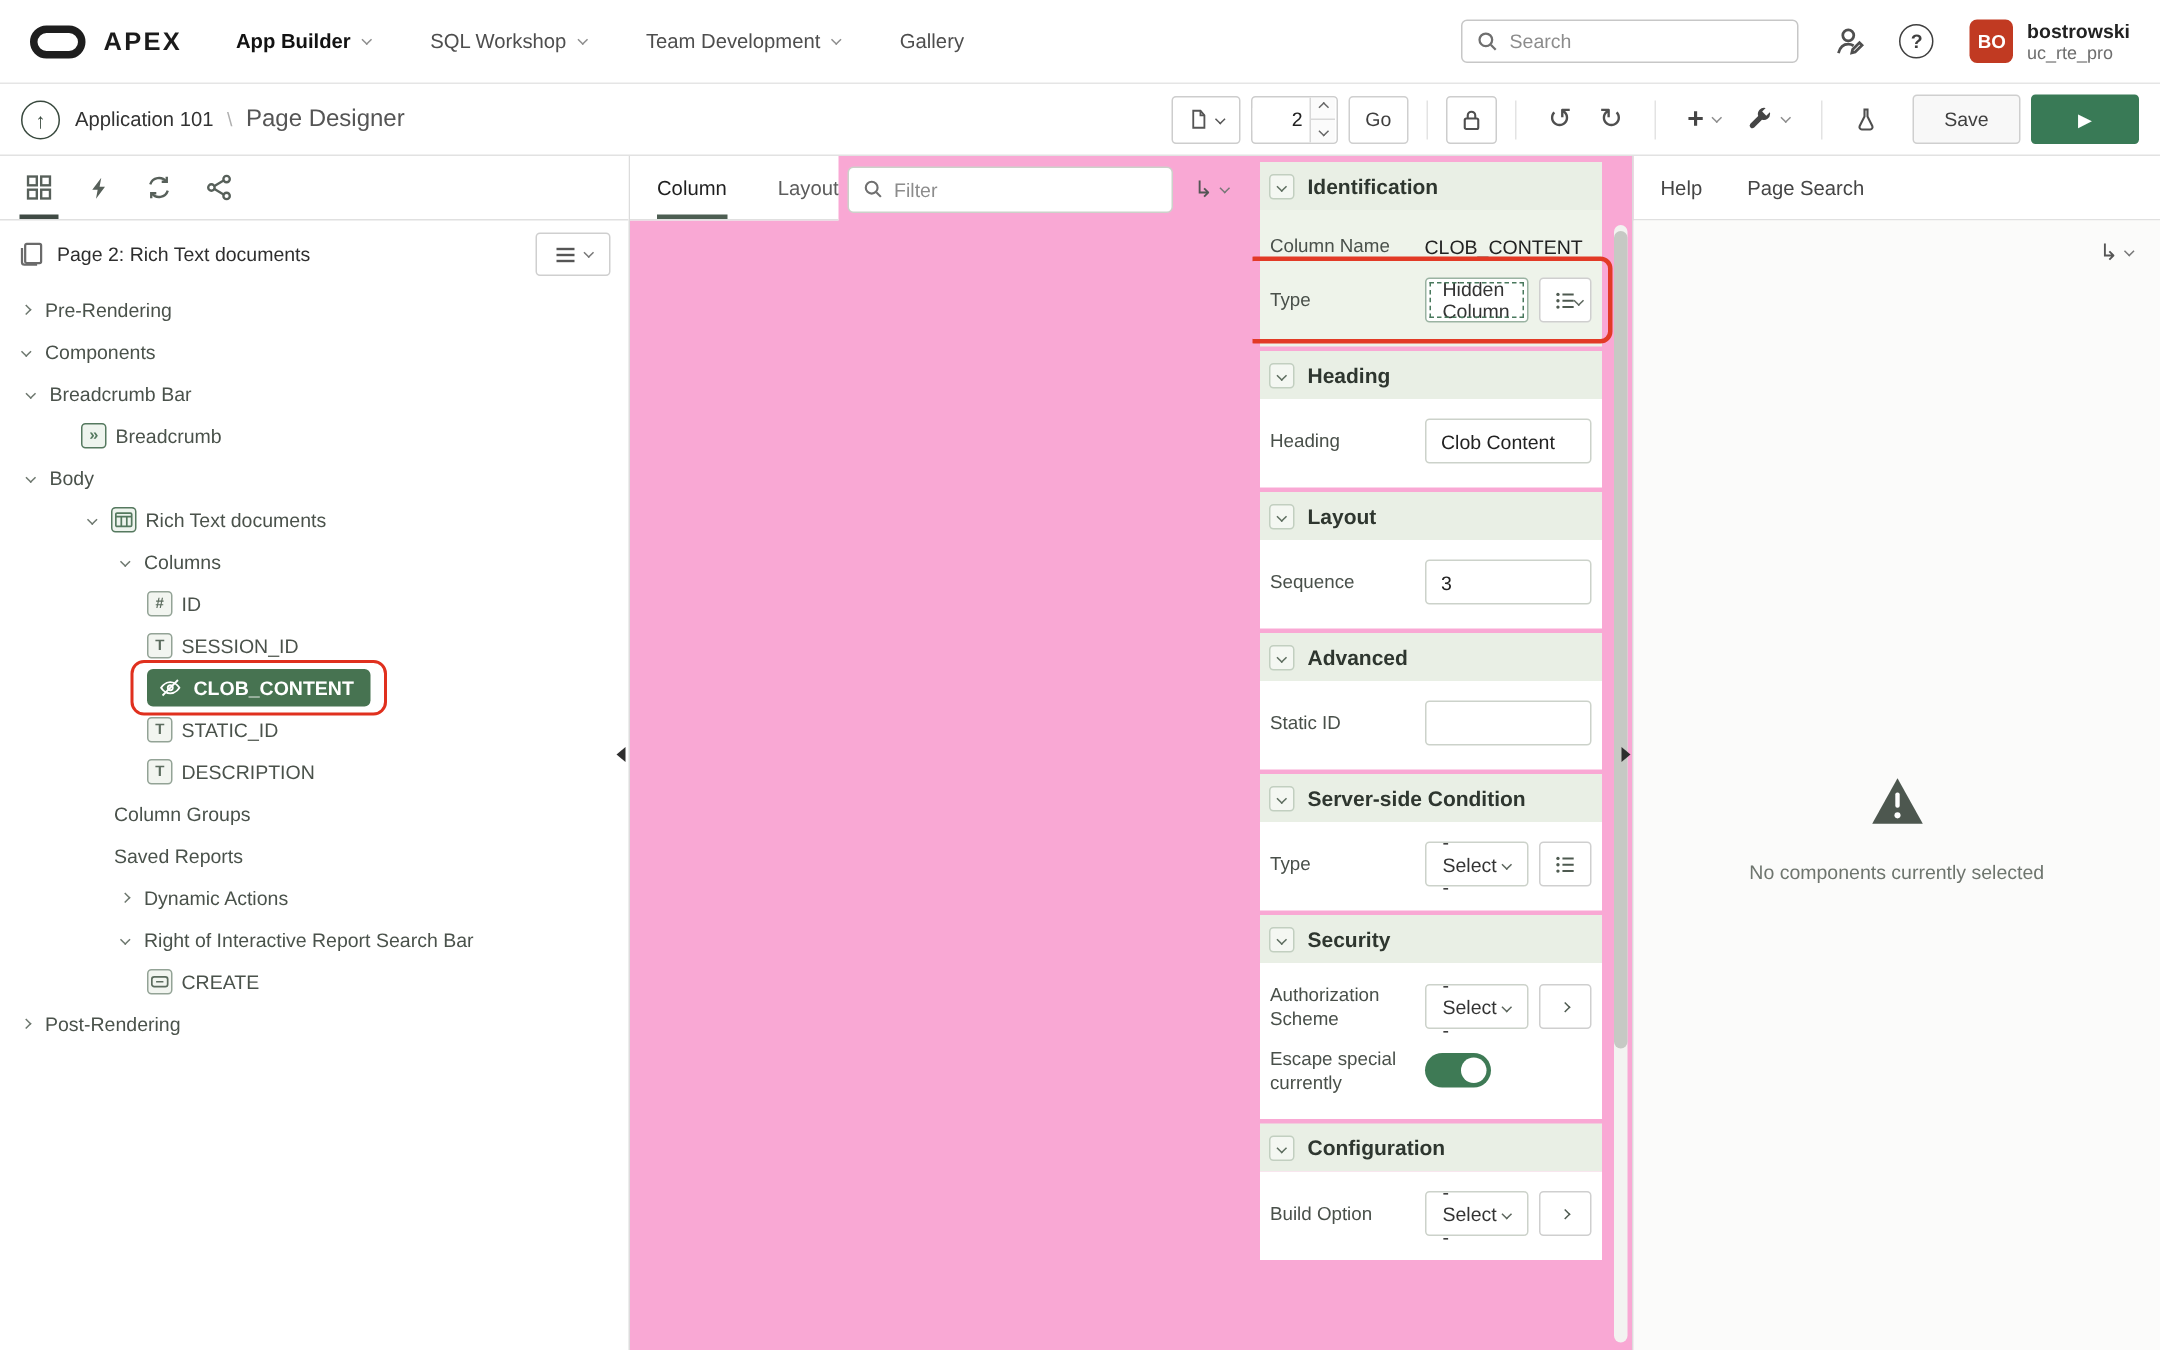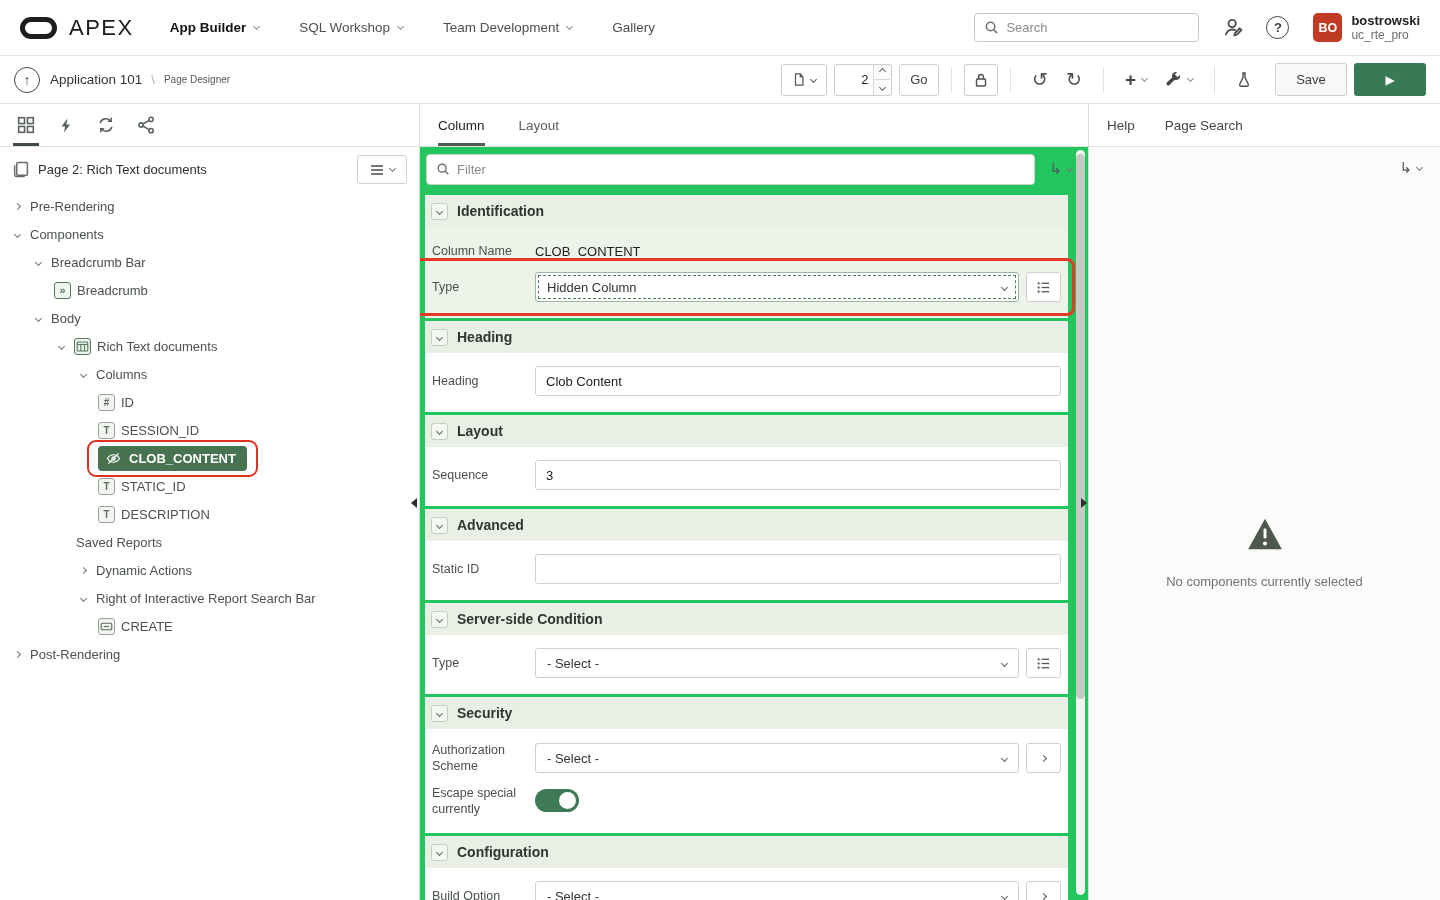--- a/index.html
+++ b/index.html
@@ -14,42 +14,42 @@
 
   
   .cv { display:inline-block; width:7px; height:7px; border-right:1.6px solid currentColor; border-bottom:1.6px solid currentColor; transform:rotate(45deg); flex-shrink:0; }
   .cv.r { transform:rotate(-45deg); }
   .cv.u { transform:rotate(225deg); }
   .cv.sm { width:5px; height:5px; border-width:1.3px; }
 
   
   .hdr { height:56px; display:flex; align-items:center; padding:0 20px; border-bottom:1px solid #e5e5e5; }
   .logo { width:37px; height:22px; border:5px solid #1e1e1e; border-radius:999px; margin-right:12px; }
-  .brand { font-size:22px; font-weight:normal; letter-spacing:1.5px; color:#1b1b1b; margin-right:36px; }
+  .brand { font-size:17px; font-weight:bold; letter-spacing:1.5px; color:#1b1b1b; margin-right:36px; }
   .nav { display:flex; align-items:flex-start; gap:40px; }
   .nav-item { display:flex; align-items:center; gap:8px; color:#4e4e4e; font-size:13.5px; cursor:pointer; }
   .nav-item.active { color:#121212; font-weight:bold; }
   .nav-item .cv { color:#8d8d8d; margin-top:-3px; }
   .hdr-spacer { flex:1; }
   .search { width:225px; height:29px; border:1px solid #c7c7c7; border-radius:4px; display:flex; align-items:center; padding:0 9px; gap:7px; margin-right:24px; background:#fff; }
   .search input { border:none; outline:none; flex:1; font-size:13px; color:#333; min-width:0; }
   .search input::placeholder { color:#8c8c8c; }
   .hdr-ic { color:#4f4f4f; margin-right:22px; cursor:pointer; }
   .help { width:23px; height:23px; border-radius:50%; border:1.7px solid #3f3f3f; display:flex; align-items:center; justify-content:center; font-size:13px; font-weight:bold; color:#3f3f3f; margin-right:24px; cursor:pointer; }
   .avatar { width:29px; height:29px; border-radius:5px; background:#c13a22; color:#fff; font-weight:bold; font-size:12.5px; display:flex; align-items:center; justify-content:center; margin-right:9px; }
   .user-block { line-height:1.2; }
   .user-name { font-weight:bold; font-size:13px; color:#222; }
   .user-ws { font-size:12px; color:#6e6e6e; }
 
   
   .tb { height:48px; display:flex; align-items:center; border-bottom:1px solid #e2e2e2; padding:0 14px; }
   .app-circle { width:26px; height:26px; border:1.7px solid #39493e; border-radius:50%; display:flex; align-items:center; justify-content:center; color:#39493e; font-size:14px; margin-right:10px; cursor:pointer; }
   .bc-app { font-size:13.5px; color:#323232; cursor:pointer; }
   .bc-sep { margin:0 9px; color:#b0b0b0; }
-  .bc-page { font-size:10px; color:#555; }
+  .bc-page { font-size:16px; color:#555; }
   .tb-spacer { flex:1; }
   .ctl { height:32px; border:1px solid #cdcdcd; border-radius:3px; background:#fff; display:flex; align-items:center; justify-content:center; }
   .page-pick { width:46px; gap:5px; color:#555; cursor:pointer; }
   .spin { width:58px; margin-left:7px; overflow:hidden; }
   .spin input { width:38px; border:none; outline:none; text-align:right; padding-right:5px; color:#222; }
   .spin-btns { width:17px; height:100%; border-left:1px solid #d8d8d8; display:flex; flex-direction:column; }
   .spin-btn { flex:1; display:flex; align-items:center; justify-content:center; color:#666; cursor:pointer; background:#fbfbfb; border:none; border-radius:0; }
   .spin-btn:first-child { border-bottom:1px solid #d8d8d8; }
   .go { width:40px; height:32px; margin-left:7px; }
   .tb-div { width:1px; height:26px; background:#e3e3e3; margin:0 12px; }
@@ -58,38 +58,38 @@
   .glyph-ic { font-size:19px; line-height:1; }
   .menu-ic { display:flex; align-items:center; gap:6px; color:#454545; margin:0 9px; cursor:pointer; }
   .menu-ic .cv { color:#8d8d8d; margin-top:-2px; }
   .plus-glyph { font-size:19px; font-weight:bold; line-height:1; }
   .save { width:72px; height:33px; background:#f8f8f8; margin:0 7px 0 14px; }
   .run { width:72px; height:33px; border:none; border-radius:3px; background:#397a56; color:#fff; display:flex; align-items:center; justify-content:center; font-size:12px; }
 
   
   .main { display:flex; height:796px; position:relative; }
   .left  { width:420px; border-right:1px solid #dcdcdc; display:flex; flex-direction:column; background:#fff; }
-  .center{ width:669px; border-right:1px solid #dcdcdc; position:relative; display:flex; flex-direction:column; background:#22c55e;justify-content:space-between; }
+  .center{ width:669px; border-right:1px solid #dcdcdc; position:relative; display:flex; flex-direction:row; background:#f9a8d4;justify-content:space-between; }
   .right { flex:1; display:flex; flex-direction:column; background:#fff; }
 
   .ptabs { height:43px; border-bottom:1px solid #e0e0e0; display:flex; align-items:center; flex-shrink:0; background:#fff; }
 
   
   .ltab { width:40px; height:100%; display:flex; align-items:center; justify-content:center; position:relative; color:#57605a; cursor:pointer; background:none; border:none; border-radius:0; }
   .ltab.active::after { content:""; position:absolute; bottom:0; left:7px; right:7px; height:3px; background:#3f4a44; }
 
   
   .tree-hdr { height:45px; display:flex; align-items:center; padding:0 12px; gap:9px; flex-shrink:0; }
   .tree-title { flex:1; font-size:13px; color:#2e2e2e; }
   .menu-btn { width:50px; height:29px; display:flex; align-items:center; justify-content:center; gap:6px; color:#555; }
   .menu-btn .cv { color:#777; margin-top:-2px; }
   .tree { flex:1; overflow:hidden; color:#4a524b; }
   .trow { height:28px; display:flex; align-items:center; gap:6px; cursor:pointer; }
   .tchv { width:14px; display:flex; justify-content:center; color:#6d776e; flex-shrink:0; }
-  .d0 { padding-left:10px; } .d1 { padding-left:31px; } .d2 { padding-left:54px; }
+  .d0 { padding-left:10px; } .d1 { padding-left:13px; } .d2 { padding-left:54px; }
   .d3 { padding-left:76px; } .d4 { padding-left:98px; }
   .ticon { width:17px; height:17px; border-radius:3px; display:flex; align-items:center; justify-content:center; font-size:10px; font-weight:bold; flex-shrink:0; }
   .ticon.letter { border:1px solid #93a396; color:#5c6c5e; background:#f2f5f0; }
   .ticon.green  { border:1px solid #55795f; color:#55795f; background:#eef4ee; font-size:11px; }
   .pill-wrap { position:relative; display:inline-flex; }
   .pill { display:flex; align-items:center; gap:7px; background:#477351; border-radius:4px; padding:4px 11px 4px 7px; color:#fff; font-weight:bold; }
   .pill .ticon { color:#fff; }
   .ring { position:absolute; left:-11px; top:-6px; right:-11px; bottom:-6px; border:2.5px solid #e0301e; border-radius:9px; pointer-events:none; }
 
   
@@ -388,20 +388,24 @@
         <span class="ticon letter">T</span>
         <span>STATIC_ID</span>
       </div>
       <div class="trow d4">
 
         <span class="ticon letter">T</span>
         <span>DESCRIPTION</span>
       </div>
       <div class="trow d3">
 
+        <span>Column Groups</span>
+      </div>
+      <div class="trow d3">
+
         <span>Saved Reports</span>
       </div>
       <div class="trow d3">
         <span class="tchv">
             <span class="cv sm r"></span>
           </span>
         <span>Dynamic Actions</span>
       </div>
       <div class="trow d3">
         <span class="tchv">

